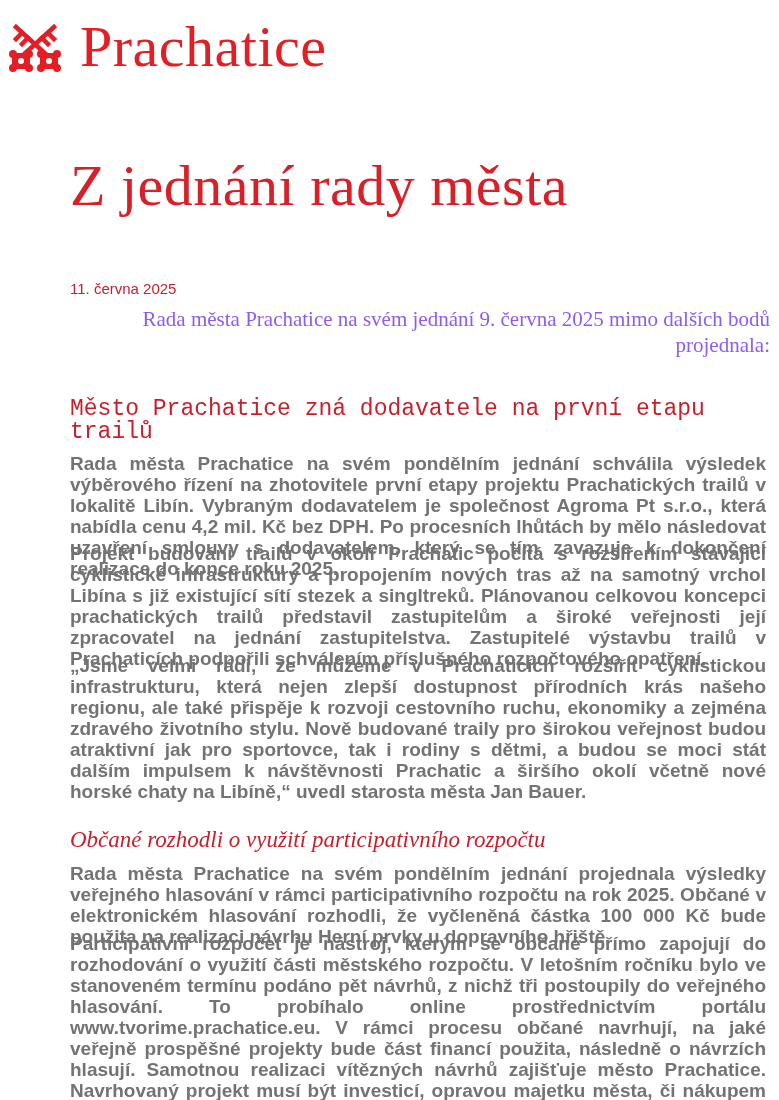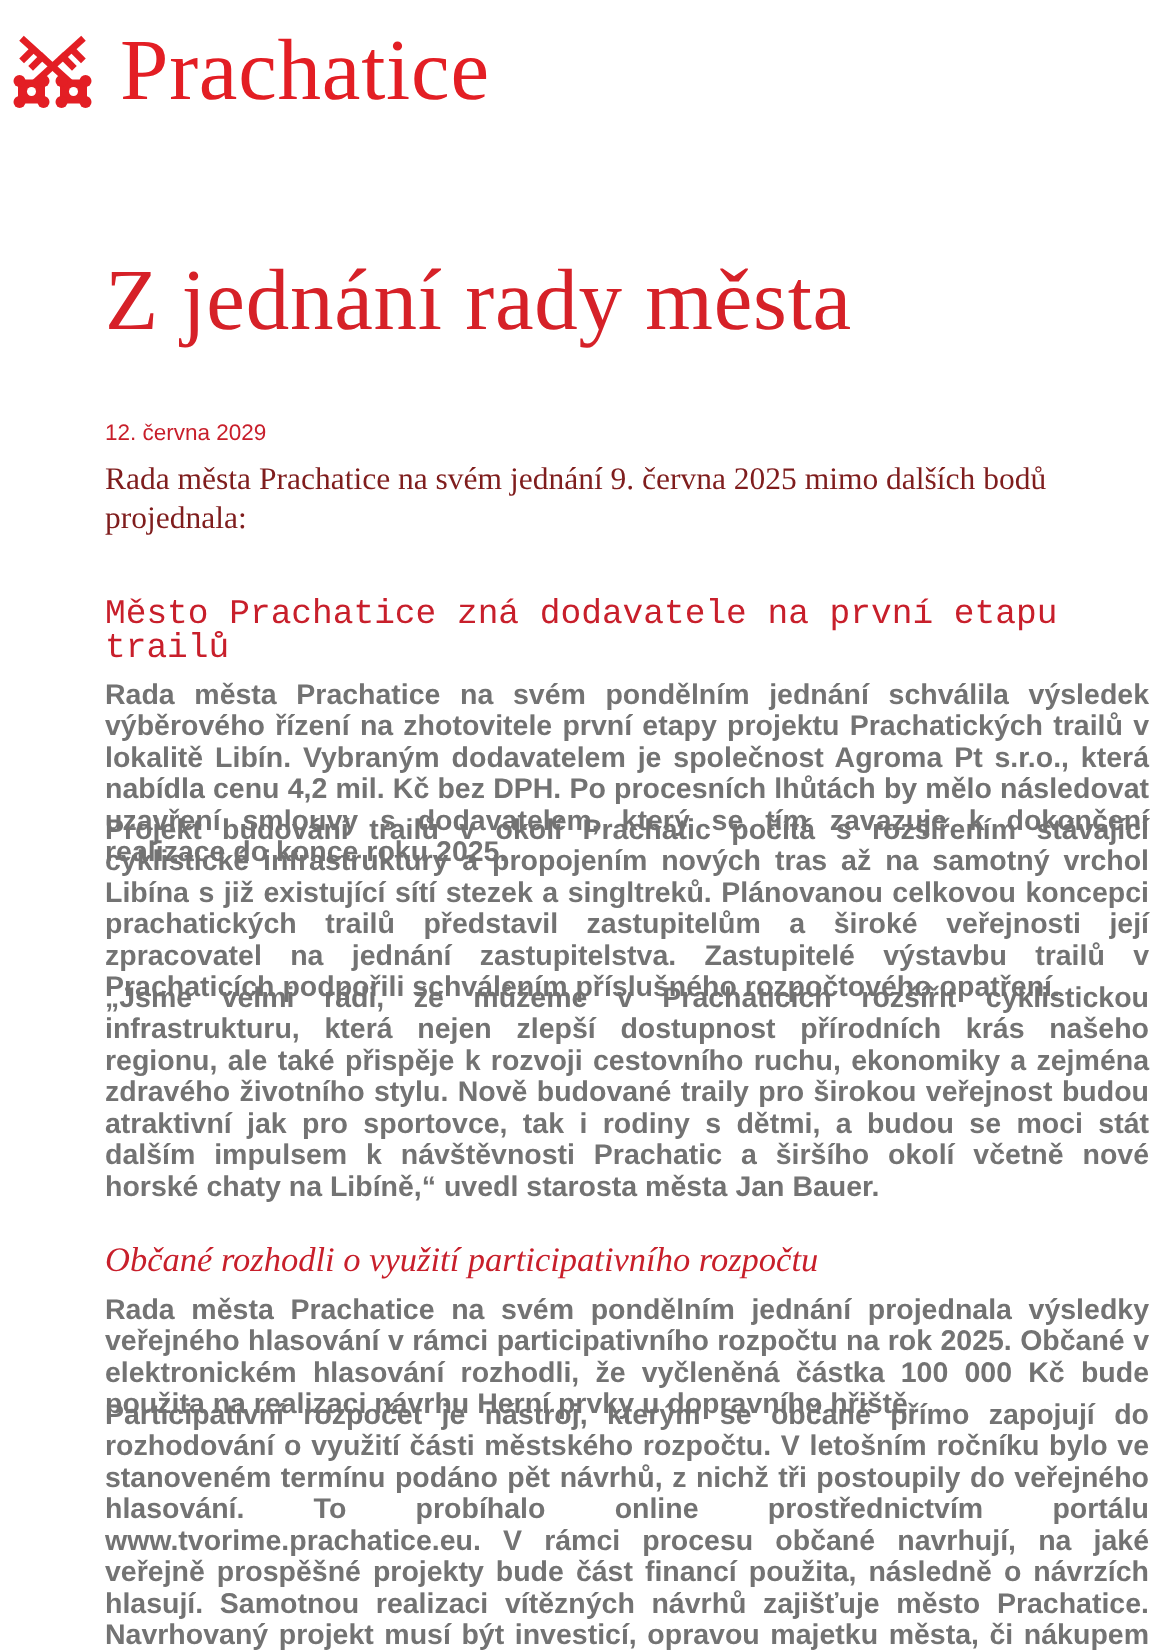--- a/index.html
+++ b/index.html
@@ -32,21 +32,21 @@
     font-size: 58px;
     color: #e31e24;
     margin-left: 18px;
     line-height: 1;
     letter-spacing: 0.5px;
     text-align: center;
   }
   .page-title {
     position: absolute;
     left: 70px;
-    top: 168px;
+    top: 154px;
     font-family: "Liberation Serif", serif;
     font-size: 58px;
     color: #d62128;
     margin: 0;
     font-weight: normal;
     line-height: 1.1;
     letter-spacing: 0.5px;
   }
   .date {
     position: absolute;
@@ -56,22 +56,23 @@
     color: #c81f2b;
   }
   .intro {
     position: absolute;
     left: 70px;
     top: 306px;
     width: 700px;
     font-family: "Liberation Serif", serif;
     font-size: 21px;
     line-height: 26px;
-    color: #7f1d1d;
+    color: #8b5cf6;
     margin: 0;
+    text-align: right;
   }
   .section-heading {
     position: absolute;
     left: 70px;
     font-family: "Liberation Serif", serif;
     font-size: 23px;
     color: #c81f2b;
     margin: 0;
     font-weight: normal;
     line-height: 1;
@@ -119,21 +120,21 @@
         <circle cx="13" cy="40" r="3"></circle>
         <circle cx="41" cy="40" r="3"></circle>
       </g>
     </svg>
   </span>
   <span class="logo-text">Prachatice</span>
 </div>
 
 <h1 class="page-title">Z jednání rady města</h1>
 
-<div class="date">12. června 2029</div>
+<div class="date">11. června 2025</div>
 
 <p class="intro">Rada města Prachatice na svém jednání 9. června 2025 mimo dalších bodů projednala:</p>
 
 <h2 class="section-heading" style="top:398px;font-family:Liberation Mono, monospace;">Město Prachatice zná dodavatele na první etapu trailů</h2>
 
 <p class="para" style="top:453px;">Rada města Prachatice na svém pondělním jednání schválila výsledek výběrového řízení na zhotovitele první etapy projektu Prachatických trailů v lokalitě Libín. Vybraným dodavatelem je společnost Agroma Pt s.r.o., která nabídla cenu 4,2 mil. Kč bez DPH. Po procesních lhůtách by mělo následovat uzavření smlouvy s dodavatelem, který se tím zavazuje k dokončení realizace do konce roku 2025.</p>
 <p class="para" style="top:543px;">Projekt budování trailů v okolí Prachatic počítá s rozšířením stávající cyklistické infrastruktury a propojením nových tras až na samotný vrchol Libína s již existující sítí stezek a singltreků. Plánovanou celkovou koncepci prachatických trailů představil zastupitelům a široké veřejnosti její zpracovatel na jednání zastupitelstva. Zastupitelé výstavbu trailů v Prachaticích podpořili schválením příslušného rozpočtového opatření.</p>
 <p class="para" style="top:655px;">„Jsme velmi rádi, že můžeme v Prachaticích rozšířit cyklistickou infrastrukturu, která nejen zlepší dostupnost přírodních krás našeho regionu, ale také přispěje k rozvoji cestovního ruchu, ekonomiky a zejména zdravého životního stylu. Nově budované traily pro širokou veřejnost budou atraktivní jak pro sportovce, tak i rodiny s dětmi, a budou se moci stát dalším impulsem k návštěvnosti Prachatic a širšího okolí včetně nové horské chaty na Libíně,“ uvedl starosta města Jan Bauer.</p>
 
 <h2 class="section-heading" style="top:828px;font-style:italic;">Občané rozhodli o využití participativního rozpočtu</h2>

